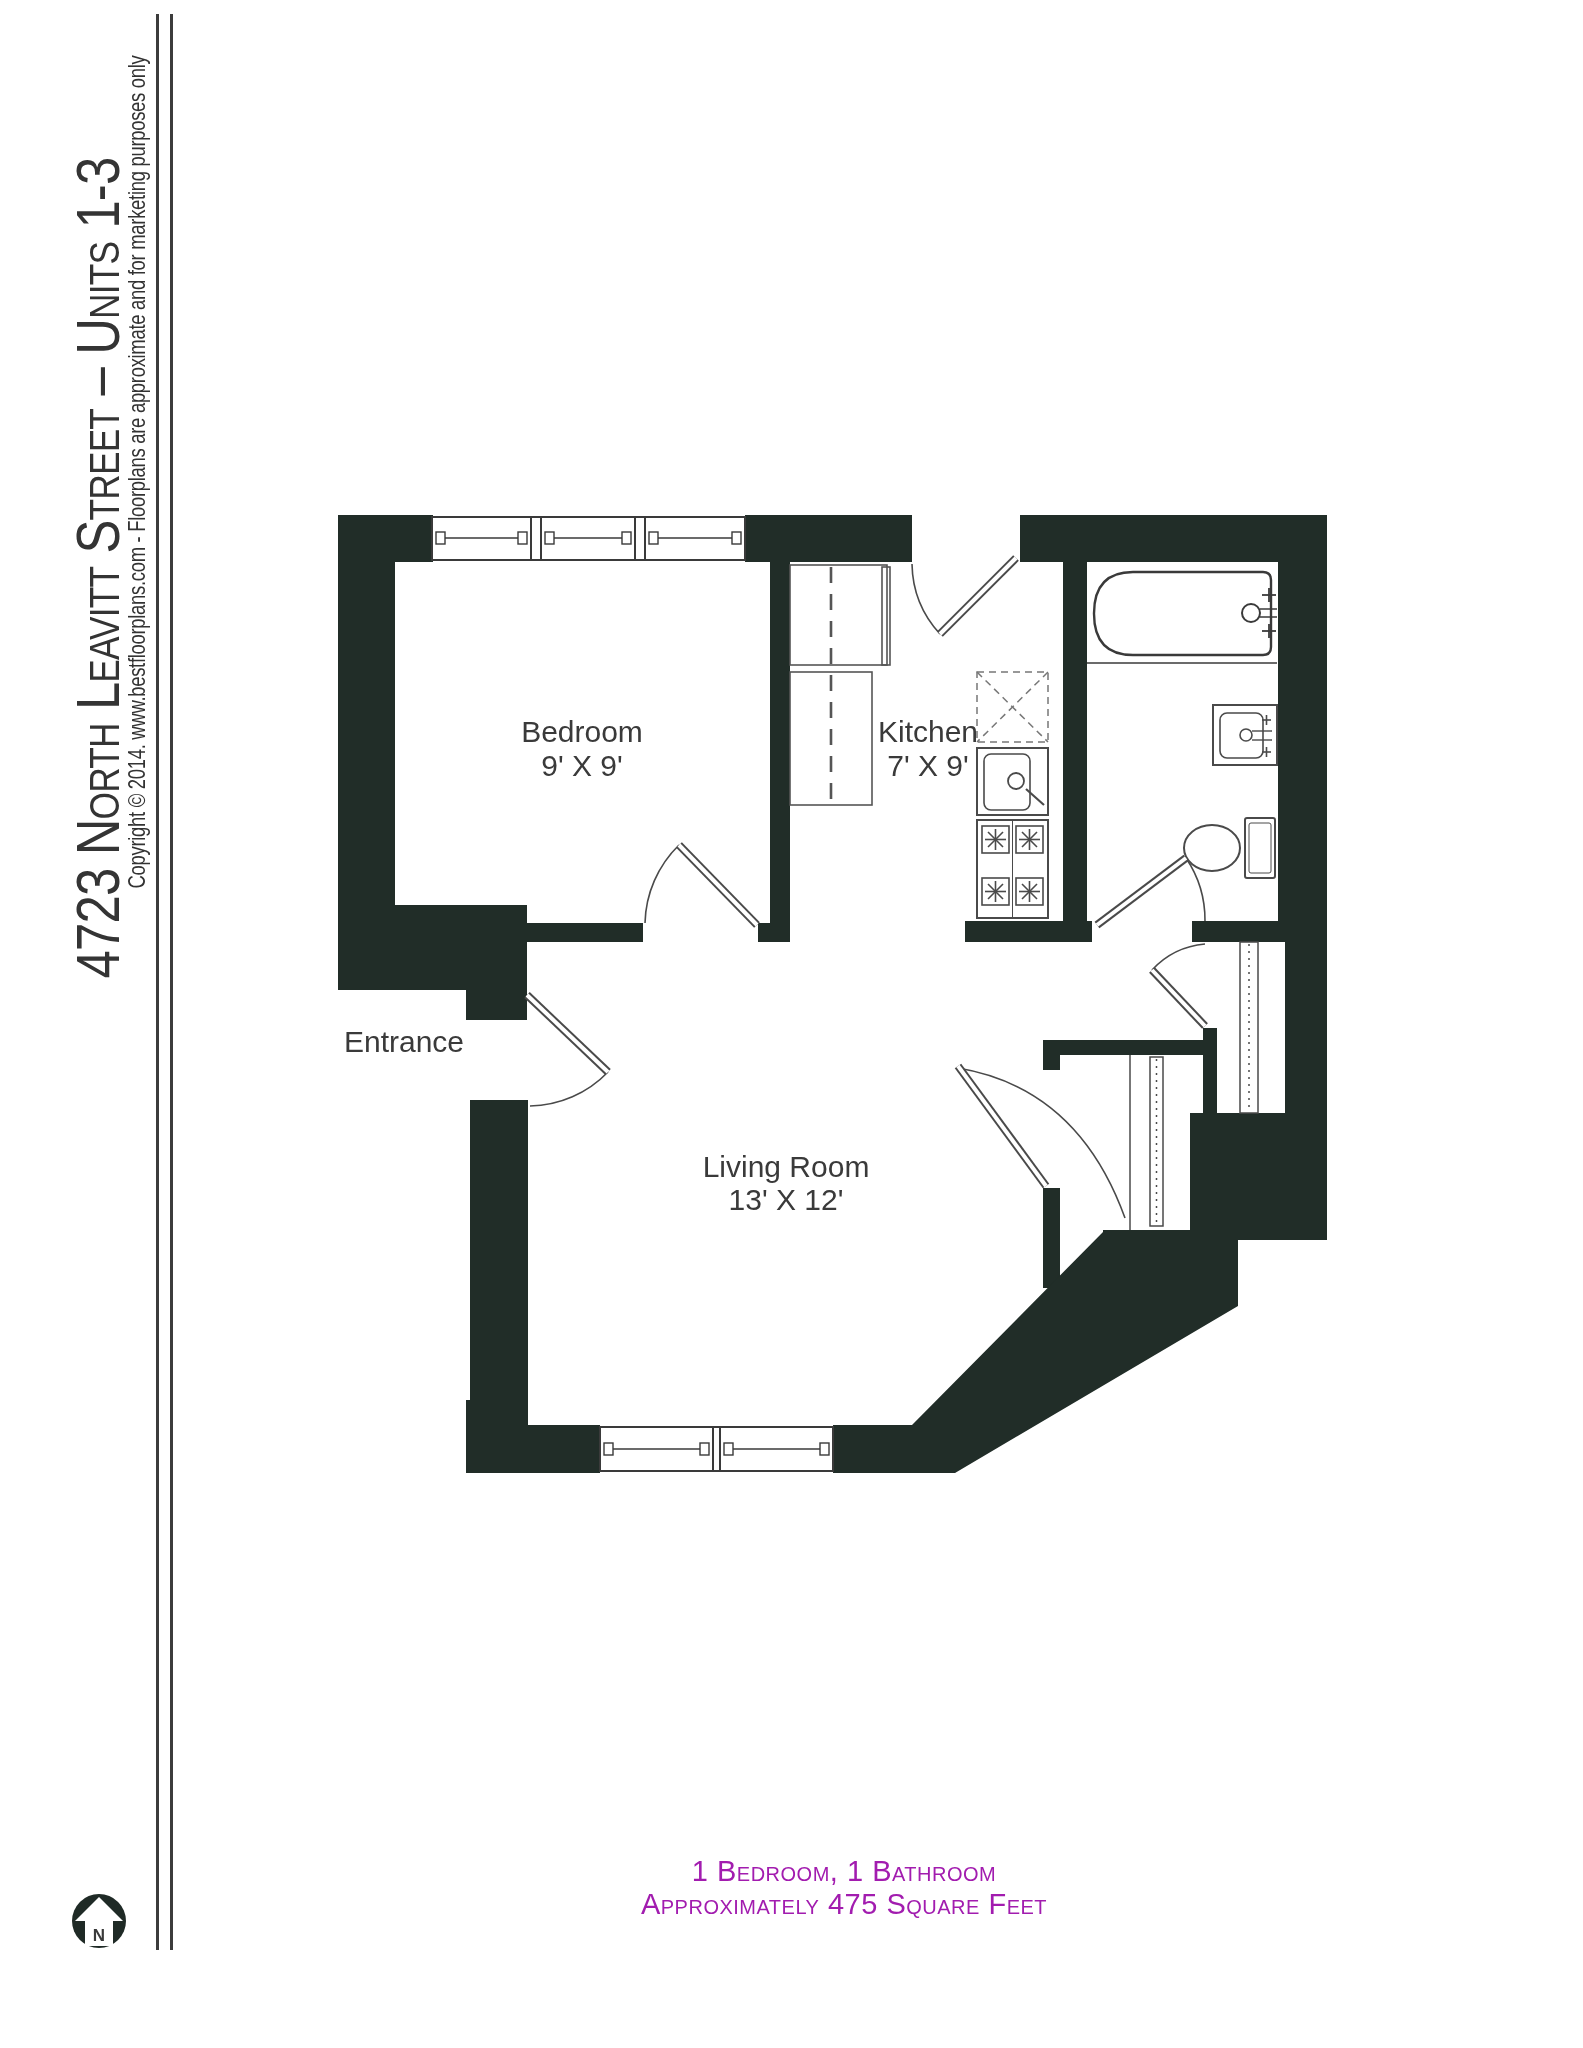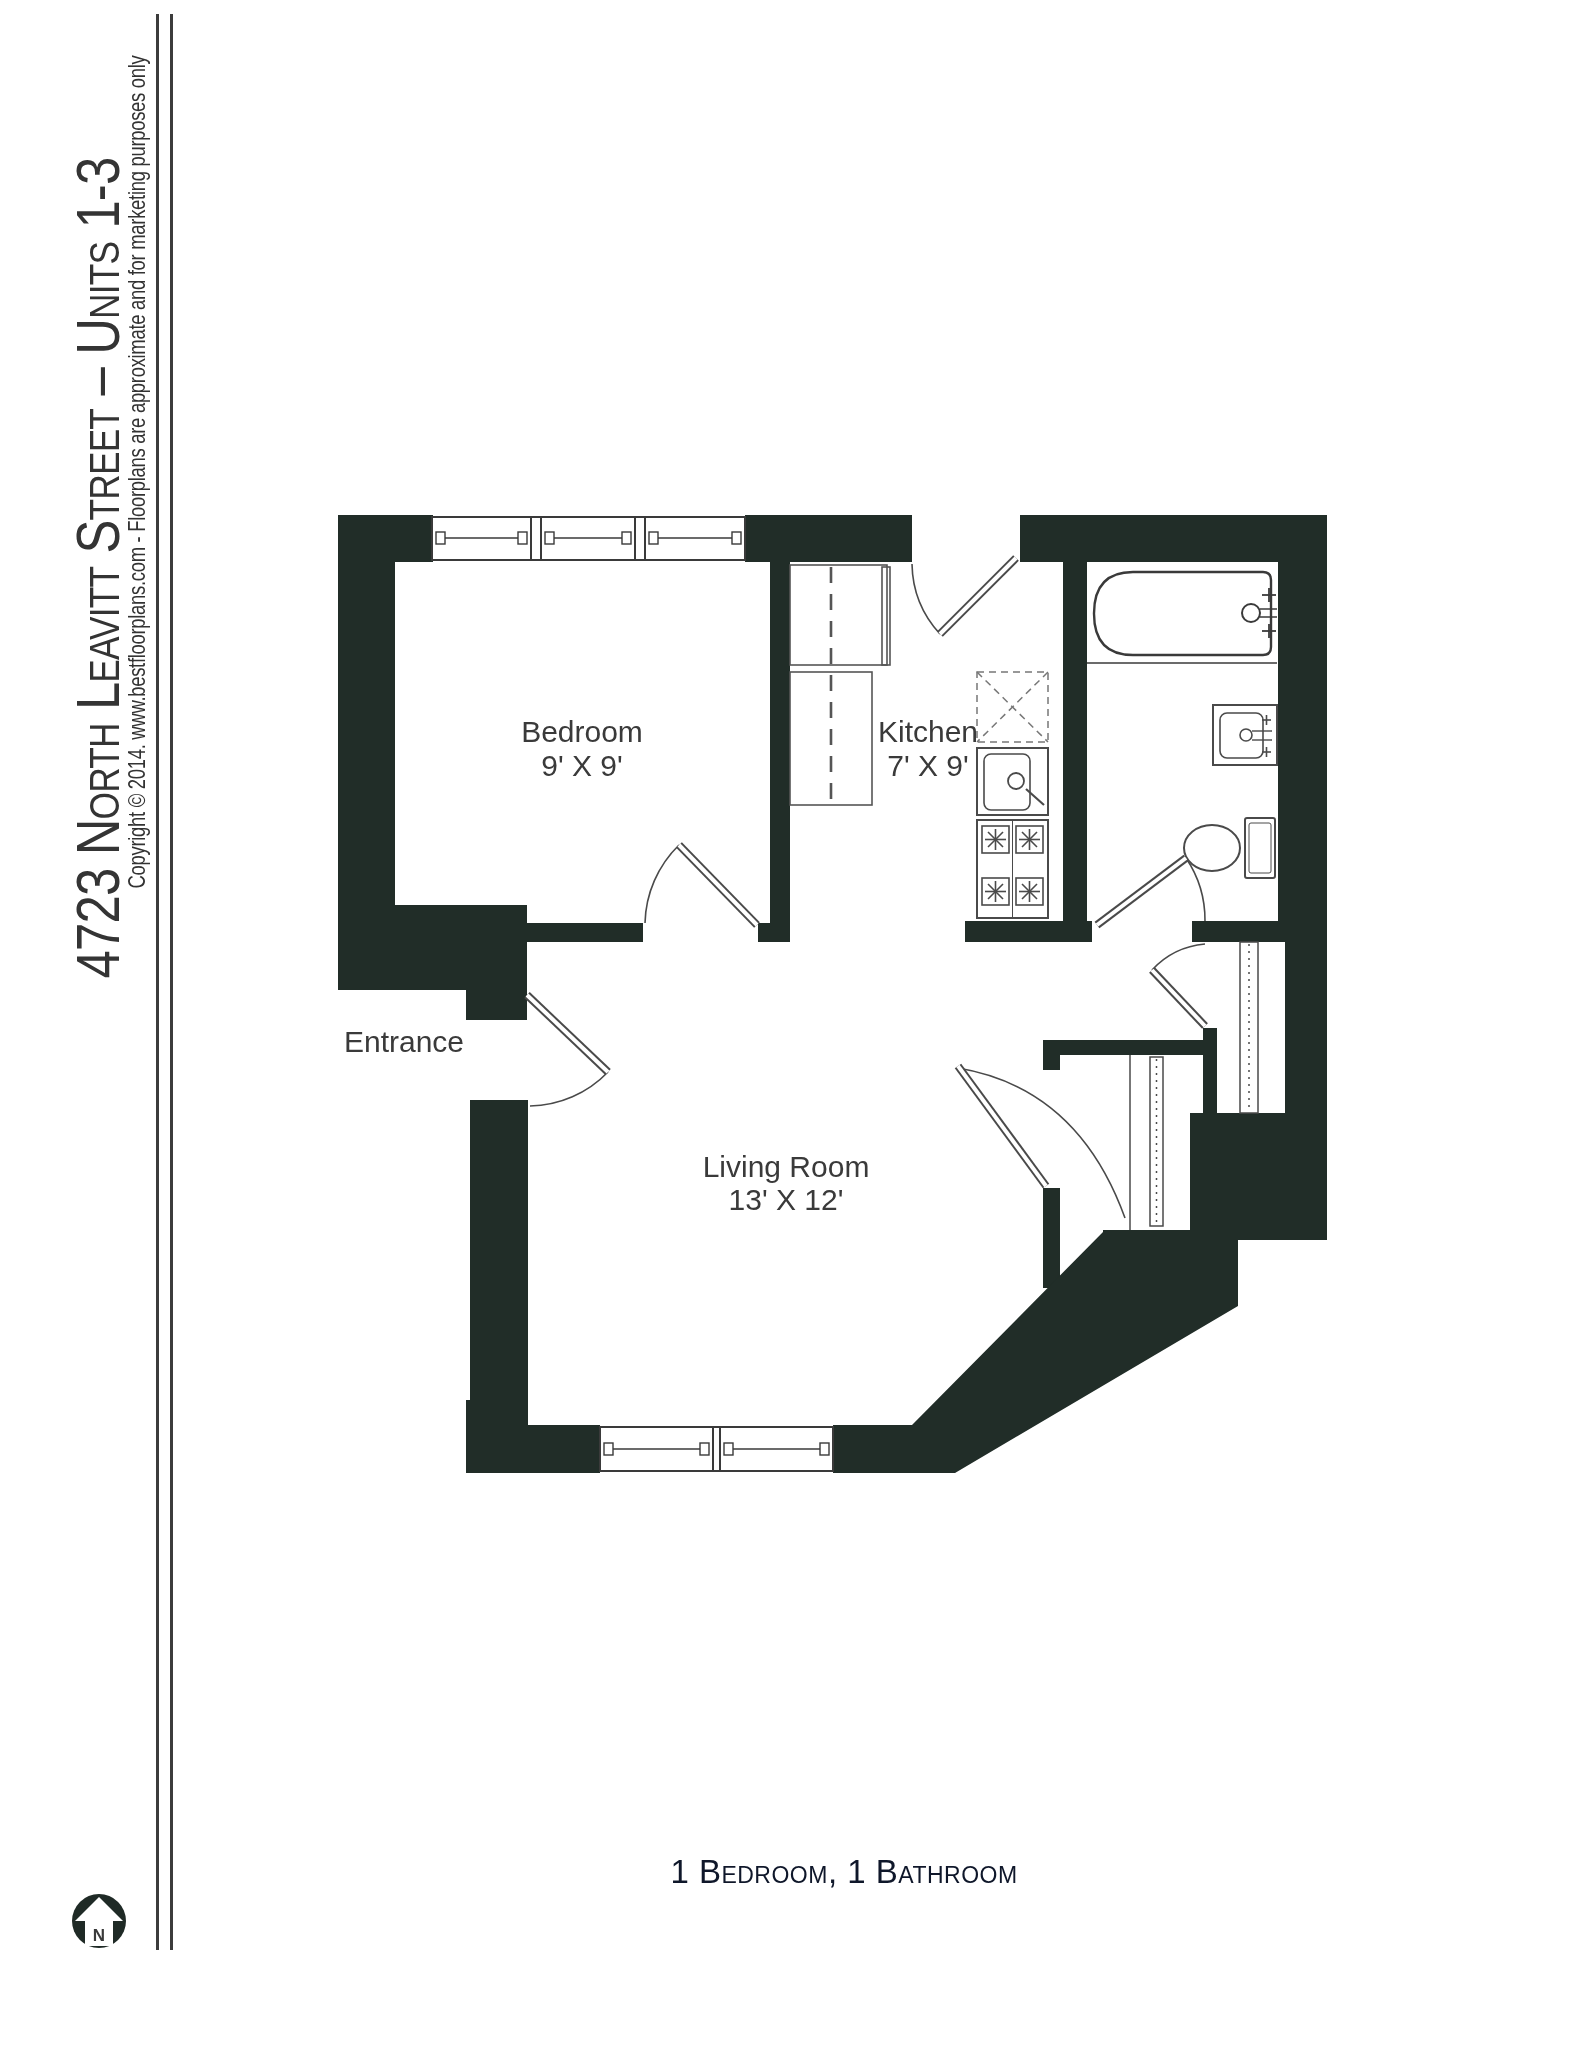--- a/index.html
+++ b/index.html
@@ -42,23 +42,23 @@
     position:absolute;
     top:14px;height:1936px;width:3px;
     background:#3c3c3c;
   }
   .vrule.r1{left:156px;}
   .vrule.r2{left:170px;}
   .caption{
     position:absolute;
     left:344px;top:1855px;width:1000px;
     text-align:center;
-    color:#0f172a;
+    color:#a21caf;
     font-variant:small-caps;
-    font-size:33px;
+    font-size:29px;
     line-height:33px;
     letter-spacing:0.5px;
   }
   svg.plan{position:absolute;left:0;top:0;}
   svg text{
     font-family:"Liberation Sans", sans-serif;
     fill:#3a3a3a;
   }
   .roomlabel{font-size:30px;}
 </style>
@@ -258,15 +258,16 @@
 
     <g>
       <circle cx="99" cy="1921" r="27" fill="#1f2a26"></circle>
       <polygon points="99,1897 75,1921 85,1921 85,1946 113,1946 113,1921 123,1921" fill="#ffffff"></polygon>
       <text x="99" y="1941" text-anchor="middle" font-size="17" font-weight="bold" fill="#1a1a1a">N</text>
     </g>
   </svg>
 
   <div class="caption">
     <div>1 Bedroom, 1 Bathroom</div>
+    <div>Approximately 475 Square Feet</div>
   </div>
 
 </div>
 
 </body></html>

